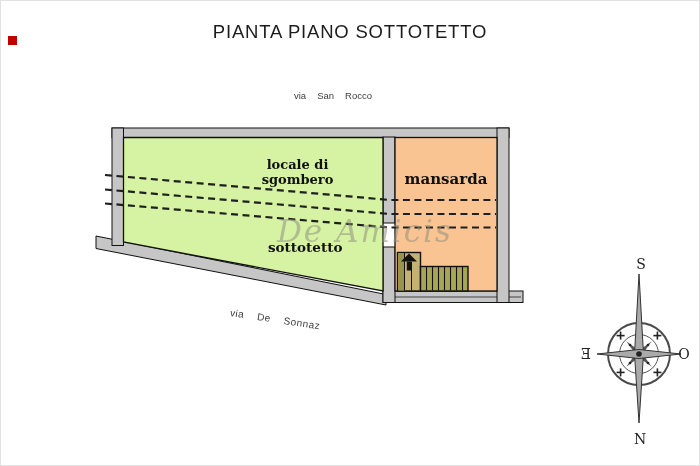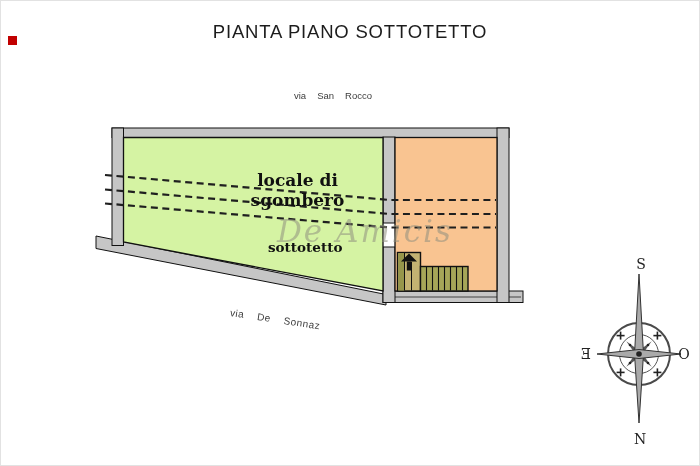--- a/index.html
+++ b/index.html
@@ -25,21 +25,21 @@
   .street-top span{margin-right:11px;}
   .street-bottom{left:231px;top:307px;font-size:10px;transform:rotate(8.5deg);transform-origin:left top;letter-spacing:.5px;}
   .street-bottom span{margin-right:13px;}
   .plan-svg{position:absolute;left:88px;top:118px;}
   .compass-svg{position:absolute;left:575px;top:250px;}
   .room-label{
     position:absolute;text-align:center;color:#101010;
     font-family:"DejaVu Serif","Liberation Serif",serif;font-weight:bold;
     z-index:4;
   }
-  .label-sgombero{left:235px;top:170px;width:125px;font-size:17px;}
+  .label-sgombero{left:235px;top:157px;width:125px;font-size:13px;}
   .label-mansarda{left:402px;top:170px;width:88px;font-size:15px;}
   .label-sottotetto{left:268px;top:239px;width:66px;font-size:13.5px;}
   .watermark{
     position:absolute;left:277px;top:213px;z-index:5;
     font-family:"DejaVu Serif","Liberation Serif",serif;
     font-style:italic;font-size:31px;letter-spacing:2px;
     color:rgba(143,143,128,0.55);white-space:nowrap;
   }
   .compass-letter{
     font-family:"DejaVu Serif","DejaVu Sans",serif;
@@ -98,20 +98,21 @@
         <line x1="438.5" y1="267" x2="438.5" y2="290.5"></line>
         <line x1="444.5" y1="267" x2="444.5" y2="290.5"></line>
         <line x1="450.5" y1="267" x2="450.5" y2="290.5"></line>
         <line x1="456.5" y1="267" x2="456.5" y2="290.5"></line>
         <line x1="462.5" y1="267" x2="462.5" y2="290.5"></line>
       </g>
     </g>
   </svg>
 
   <div class="room-label label-sgombero">locale di sgombero</div>
+  <div class="room-label label-mansarda">mansarda</div>
   <div class="room-label label-sottotetto">sottotetto</div>
 
   <div class="watermark">De Amicis</div>
 
   <div class="street street-bottom">
     <span>via</span><span>De</span><span>Sonnaz</span>
   </div>
 
   <svg class="compass-svg" width="125" height="200" viewBox="575 250 125 200" xmlns="http://www.w3.org/2000/svg">
     <circle cx="639" cy="354" r="31" fill="none" stroke="#4a4a4a" stroke-width="2"></circle>

